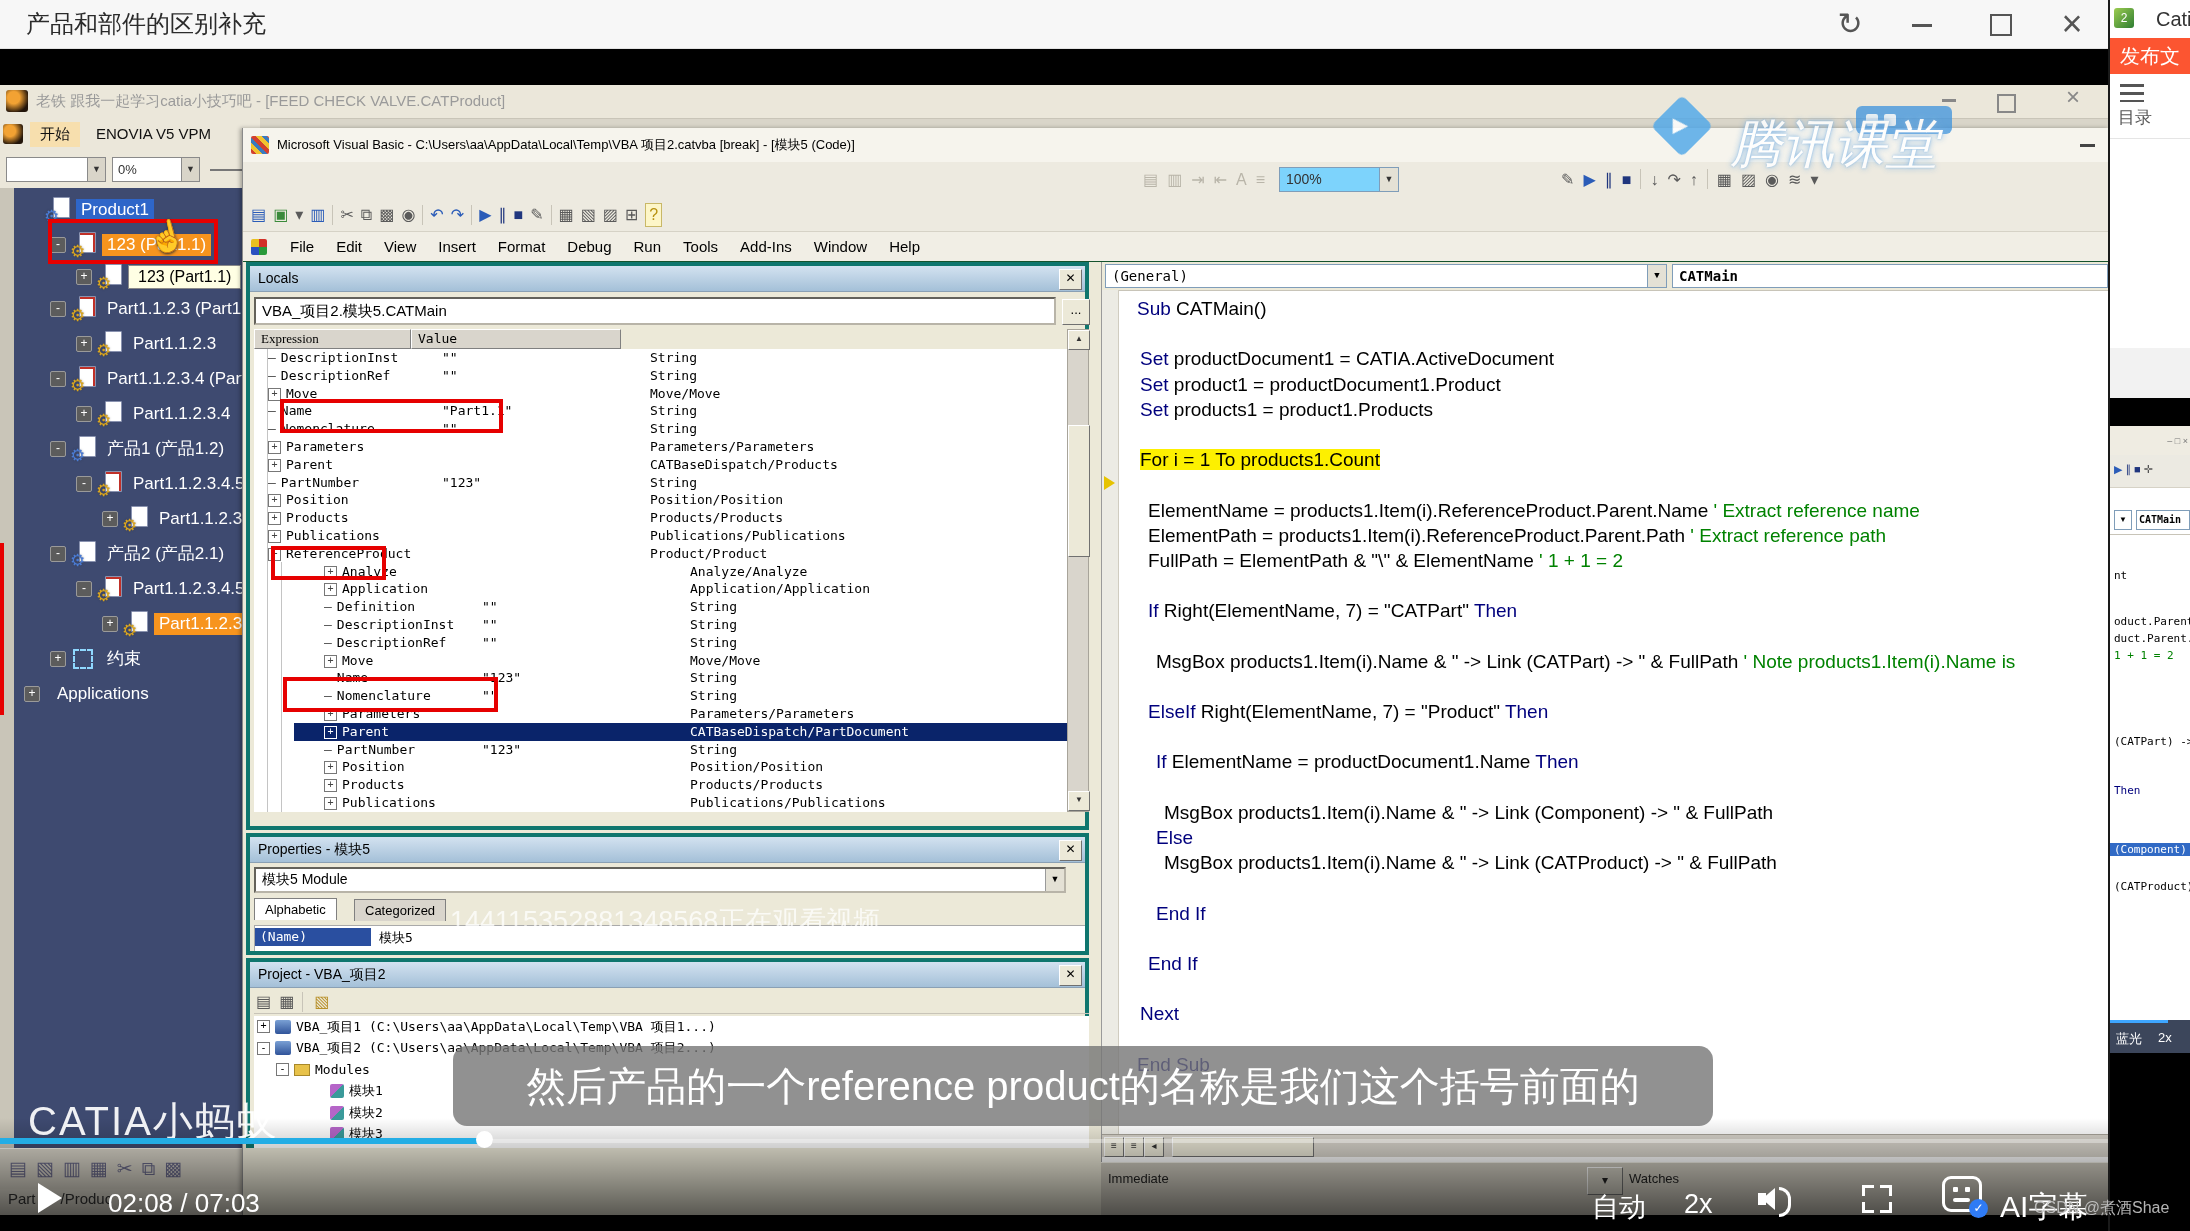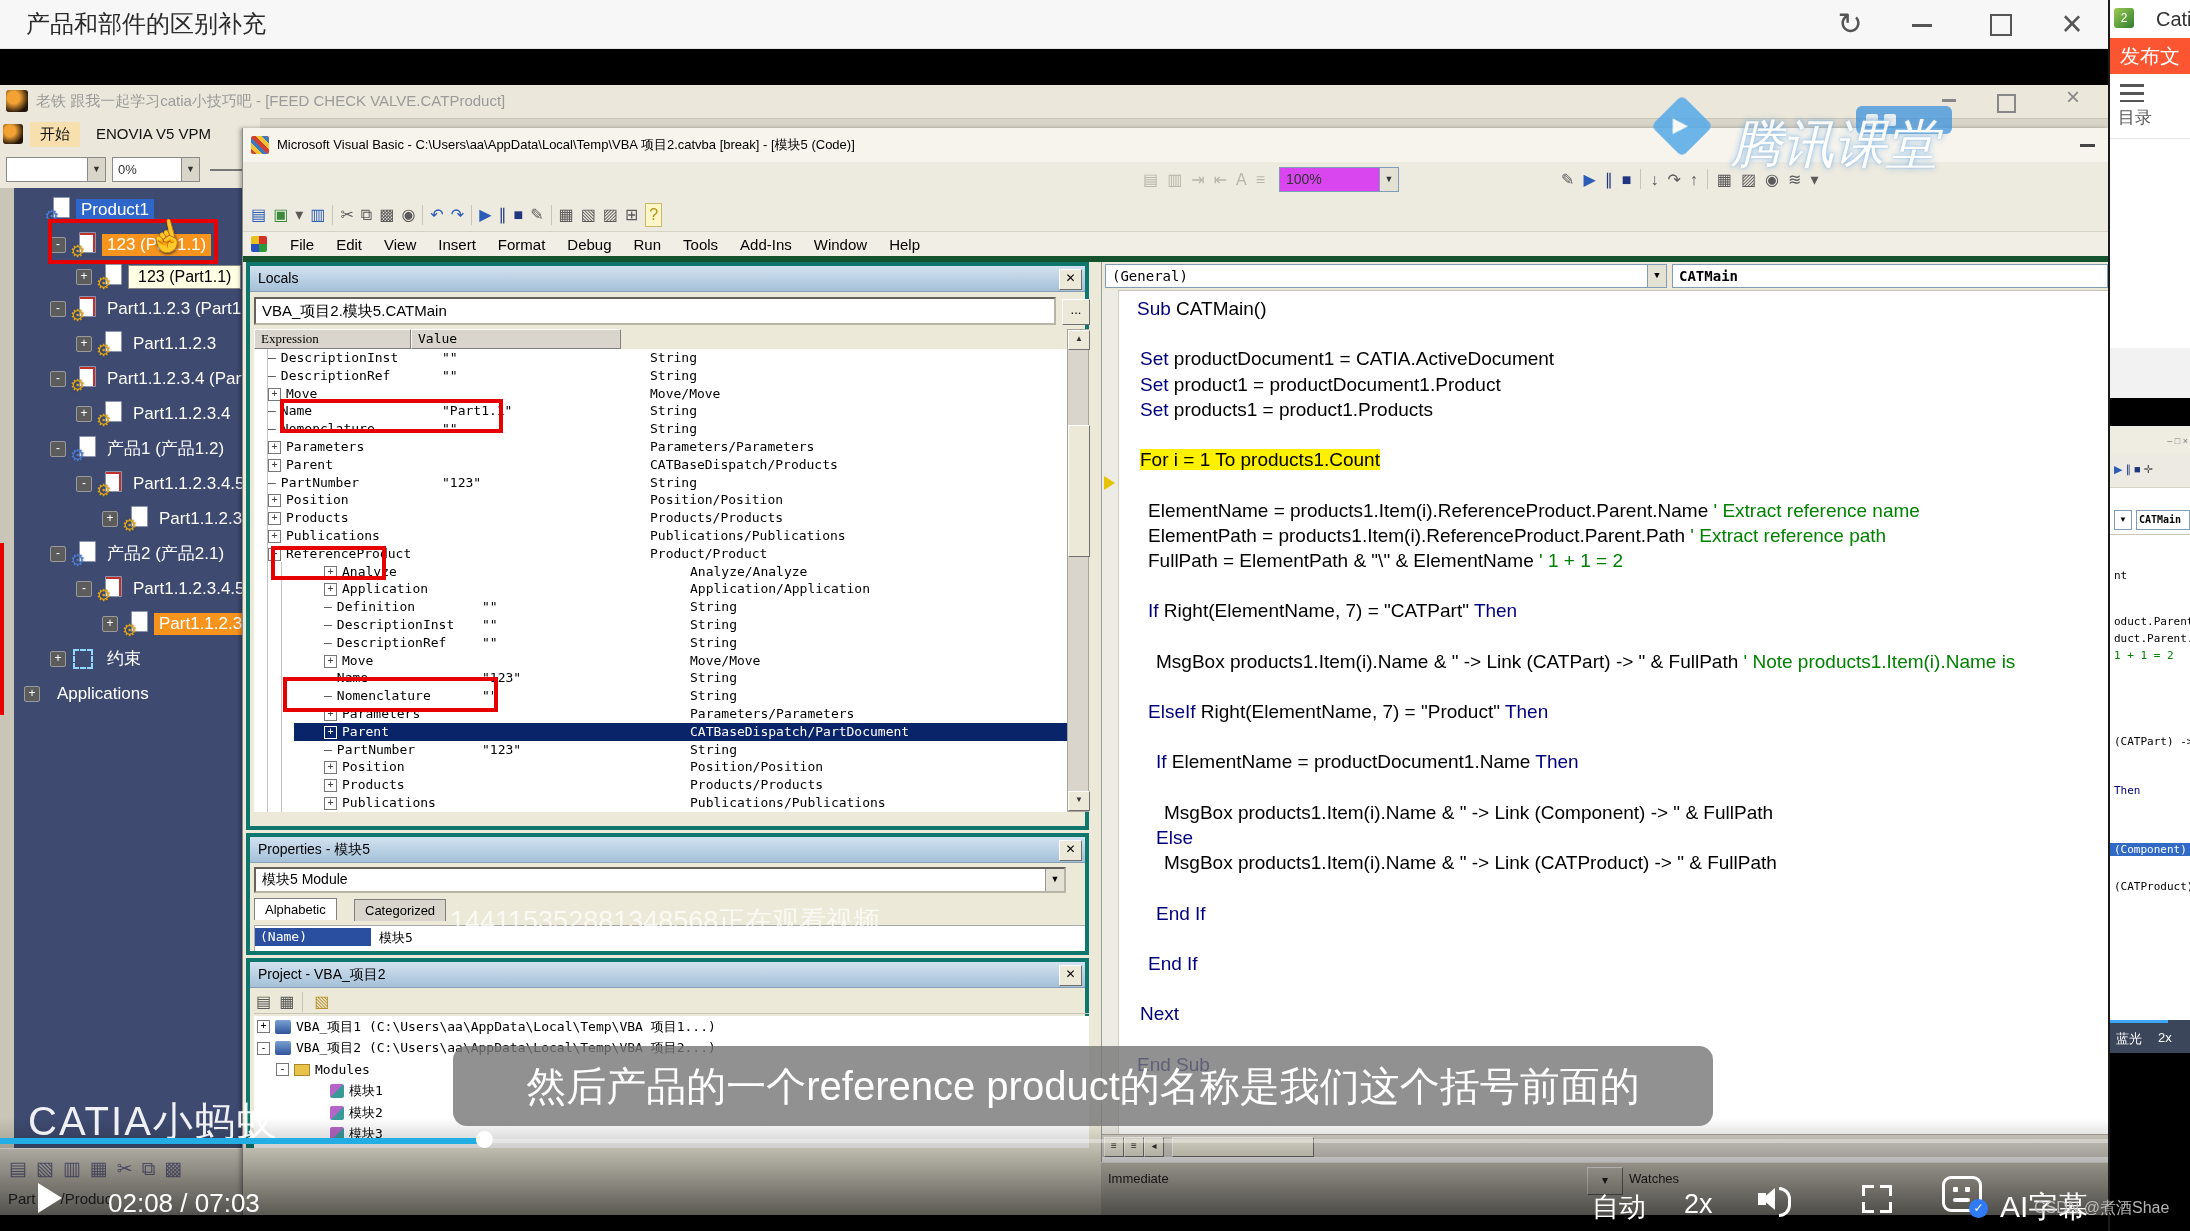--- a/index.html
+++ b/index.html
@@ -57,24 +57,24 @@
   #vtitle .txt{position:absolute;left:34px;top:8px;font-size:13px;color:#000;white-space:nowrap;}
   #vtitle .mind{position:absolute;right:14px;top:16px;width:15px;height:3px;background:#444;}
   .vtb{position:absolute;left:0;width:100%;height:36px;background:#edeae0;border-bottom:1px solid #d6d2c6;}
   #vtbA{top:34px;}
   #vtbB{top:70px;height:34px;display:flex;align-items:center;padding-left:8px;box-sizing:border-box;gap:7px;}
   .tbi{font-size:16px;color:#5a5a5a;line-height:22px;}
   .tbi.b{color:#2b5cb8;}.tbi.n{color:#20367e;}.tbi.y{color:#b89210;background:#fdf6c8;padding:0 3px;border:1px solid #c9b867;}.tbi.g{color:#3a8a3a;}
   .tbi.sep{width:1px;height:20px;background:#c8c4b8;padding:0;}
   .tbi.dis{color:#b9b5a9;}
   #grp-dis{position:absolute;left:900px;top:7px;display:flex;gap:9px;}
-  #zoomc{position:absolute;left:1036px;top:5px;width:120px;height:25px;background:#d946ef;border:1px solid #7f9db9;font-size:14px;color:#333;padding:3px 0 0 6px;box-sizing:border-box;}
+  #zoomc{position:absolute;left:1036px;top:5px;width:120px;height:25px;background:#7dd3fc;border:1px solid #7f9db9;font-size:14px;color:#333;padding:3px 0 0 6px;box-sizing:border-box;}
   #zoomc .da{position:absolute;right:0;top:0;width:18px;height:100%;background:#e4e1d5;border-left:1px solid #7f9db9;font-size:9px;text-align:center;line-height:23px;}
   #grp-dbg{position:absolute;left:1318px;top:7px;display:flex;gap:9px;}
-  #vmenu{position:absolute;left:0;top:104px;width:100%;height:30px;background:#f1eee5;border-bottom:6px solid #14532d;display:flex;align-items:center;padding-left:8px;box-sizing:border-box;}
+  #vmenu{position:absolute;left:0;top:104px;width:100%;height:30px;background:#f1eee5;border-bottom:1px solid #14532d;display:flex;align-items:center;padding-left:8px;box-sizing:border-box;}
   #vmenu .micon{width:16px;height:16px;margin-right:12px;border-radius:2px;background:conic-gradient(#d23028 0 25%,#2a9a3a 0 50%,#2a50c0 0 75%,#e8c020 0);}
   .mi{font-size:15px;color:#000;padding:0 11px;}
 
   
   .panel{position:absolute;background:#ece9d8;border:4px solid #0f766e;box-sizing:border-box;}
   .phdr{height:26px;background:linear-gradient(180deg,#d3e2f0,#a4c0d8);border-bottom:1px solid #8aa0b4;font-size:14px;color:#000;padding:4px 0 0 8px;box-sizing:border-box;}
   .pclose{position:absolute;right:3px;top:3px;width:21px;height:19px;background:#ece9d8;border:1px solid;border-color:#fff #707070 #707070 #fff;font-size:12px;line-height:17px;text-align:center;color:#000;}
   #locals{left:3px;top:134px;width:843px;height:568px;}
   #lctx{position:absolute;left:4px;top:31px;width:802px;height:28px;background:#fff;border:2px inset #b8b4a8;font-size:15px;color:#000;padding:3px 0 0 6px;box-sizing:border-box;}
   #ldots{position:absolute;left:812px;top:33px;width:26px;height:24px;background:#ece9d8;border:1px solid;border-color:#fff #707070 #707070 #fff;text-align:center;font-size:13px;line-height:20px;}

